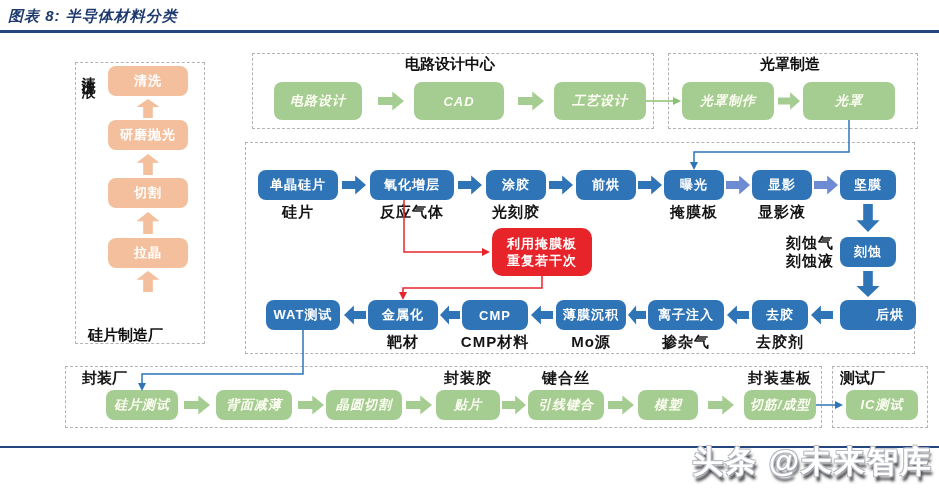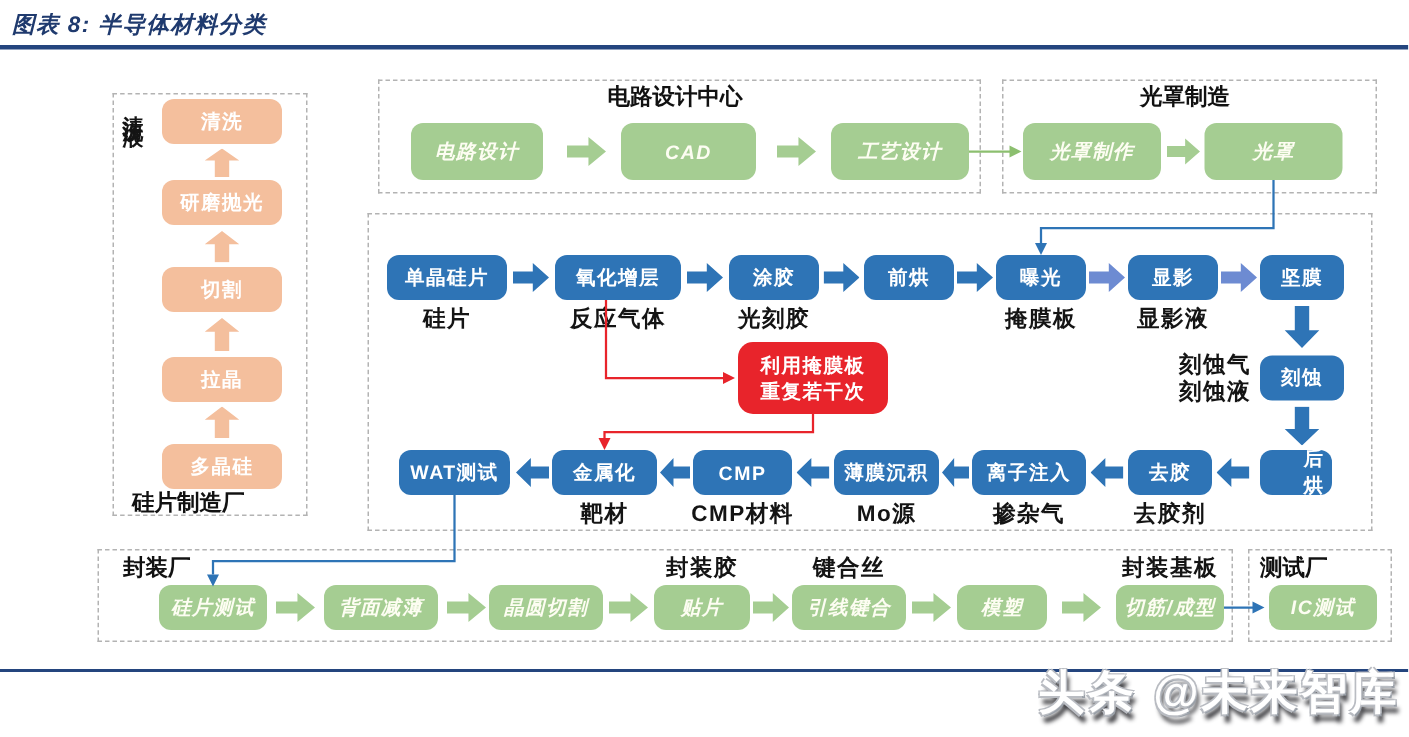--- a/index.html
+++ b/index.html
@@ -54,21 +54,20 @@
   <div class="vlabel" style="left:80px;top:66px;">清洗液</div>
 
   <div class="box orange" style="left:108px;top:66px;width:80px;height:30px;">清洗</div>
   <div class="ar ar-up c-orange" style="left:136px;top:99px;width:24px;height:19px;"></div>
   <div class="box orange" style="left:108px;top:120px;width:80px;height:30px;">研磨抛光</div>
   <div class="ar ar-up c-orange" style="left:136px;top:154px;width:24px;height:21px;"></div>
   <div class="box orange" style="left:108px;top:178px;width:80px;height:30px;">切割</div>
   <div class="ar ar-up c-orange" style="left:136px;top:212px;width:24px;height:22px;"></div>
   <div class="box orange" style="left:108px;top:238px;width:80px;height:30px;">拉晶</div>
   <div class="ar ar-up c-orange" style="left:136px;top:271px;width:24px;height:21px;"></div>
-  <div class="box orange" style="left:108px;top:296px;width:80px;height:30px;">多晶硅</div>
   <div class="sec-title" style="left:88px;top:326px;">硅片制造厂</div>
 
   <div class="dashed" style="left:252px;top:53px;width:402px;height:76px;"></div>
   <div class="sec-title" style="left:405px;top:55px;">电路设计中心</div>
   <div class="box green" style="left:274px;top:82px;width:88px;height:38px;">电路设计</div>
   <div class="ar ar-right c-green" style="left:378px;top:91px;width:26px;height:20px;"></div>
   <div class="box green" style="left:414px;top:82px;width:90px;height:38px;">CAD</div>
   <div class="ar ar-right c-green" style="left:518px;top:91px;width:26px;height:20px;"></div>
   <div class="box green" style="left:554px;top:82px;width:92px;height:38px;">工艺设计</div>
 
@@ -98,21 +97,21 @@
   <div class="mat" style="left:352px;top:203px;width:120px;">反应气体</div>
   <div class="mat" style="left:456px;top:203px;width:120px;">光刻胶</div>
   <div class="mat" style="left:634px;top:203px;width:120px;">掩膜板</div>
   <div class="mat" style="left:722px;top:203px;width:120px;">显影液</div>
 
   <div class="ar ar-down c-blue" style="left:856px;top:204px;width:24px;height:28px;"></div>
   <div class="box blue" style="left:840px;top:237px;width:56px;height:30px;">刻蚀</div>
   <div class="mat" style="left:758px;top:234px;width:76px;text-align:right;">刻蚀气</div>
   <div class="mat" style="left:758px;top:252px;width:76px;text-align:right;">刻蚀液</div>
   <div class="ar ar-down c-blue" style="left:856px;top:271px;width:24px;height:26px;"></div>
-  <div class="box blue" style="left:840px;top:300px;width:48px;height:30px;padding-left:24px;">后烘</div>
+  <div class="box blue" style="left:840px;top:300px;width:76px;height:30px;padding-left:24px;">后烘</div>
 
   <div class="box blue" style="left:266px;top:300px;width:74px;height:30px;">WAT测试</div>
   <div class="ar ar-left c-blue" style="left:344px;top:305px;width:22px;height:20px;"></div>
   <div class="box blue" style="left:368px;top:300px;width:70px;height:30px;">金属化</div>
   <div class="ar ar-left c-blue" style="left:440px;top:305px;width:20px;height:20px;"></div>
   <div class="box blue" style="left:462px;top:300px;width:66px;height:30px;">CMP</div>
   <div class="ar ar-left c-blue" style="left:531px;top:305px;width:22px;height:20px;"></div>
   <div class="box blue" style="left:556px;top:300px;width:70px;height:30px;">薄膜沉积</div>
   <div class="ar ar-left c-blue" style="left:628px;top:305px;width:18px;height:20px;"></div>
   <div class="box blue" style="left:648px;top:300px;width:76px;height:30px;">离子注入</div>

